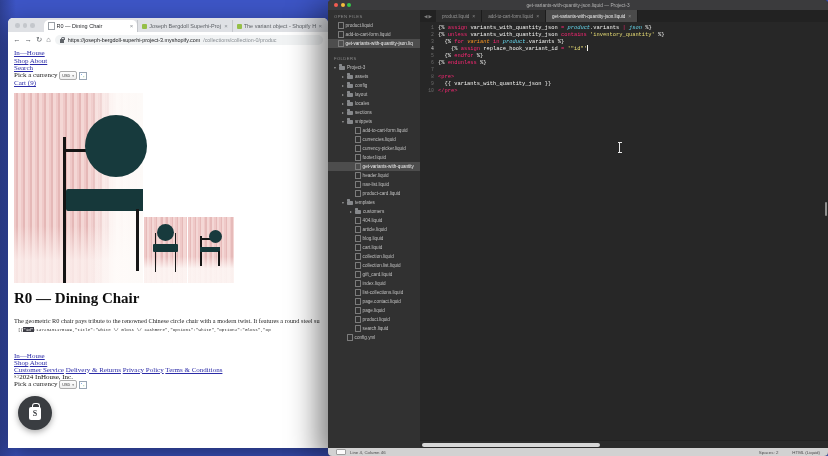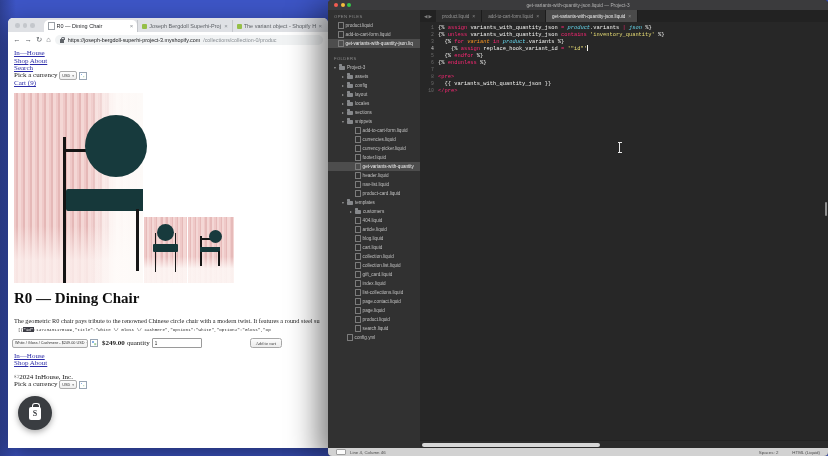--- a/index.html
+++ b/index.html
@@ -232,38 +232,33 @@
           <span class="ca"></span>
         <span class="cb"></span>
           <span class="cs"></span>
         <span class="cl"></span>
       </div>
 
       <div class="pgtitle">R0 — Dining Chair</div>
       <div class="pgdesc">The geometric R0 chair pays tribute to the renowned Chinese circle chair with a modern twist. It features a round steel su</div>
       <div class="pgmono"><span>[{</span><span class="sel-dark">"id"</span><span>:14723431170199,"title":"White \/ Gloss \/ Cashmere","option1":"White","option2":"Gloss","op</span></div>
 
-      <div class="vrow">
-        <span class="selbox vselect">
-            <span>White / Gloss / Cashmere - $249.00 USD</span>
-            <span class="selarrow">▾</span>
-          </span>
-        <span class="imgph"></span>
-        <span class="price">$249.00</span>
-        <span class="qlabel">quantity</span>
-        <input class="qty" value="1" style="">
-        <span class="atcbtn">Add to cart</span>
-      </div>
 
       <div class="prow" style="top:305px">
         <a class="plink">In—House</a>
       </div>
       <div class="prow" style="top:312px">
         <a class="plink">Shop</a>
         <a class="plink">About</a>
+      </div>
+      <div class="prow" style="top:319px">
+        <a class="plink">Customer Service</a>
+        <a class="plink">Delivery &amp; Returns</a>
+        <a class="plink">Privacy Policy</a>
+        <a class="plink">Terms &amp; Conditions</a>
       </div>
       <div class="prow fcopy" style="top:326px">©2024 InHouse, Inc.</div>
       <div class="prow" style="top:333px">
         <span>Pick a currency</span>
         <span class="selbox">
             <span>USD</span>
             <span class="selarrow">▾</span>
           </span>
         <span class="imgph"></span>
       </div>

